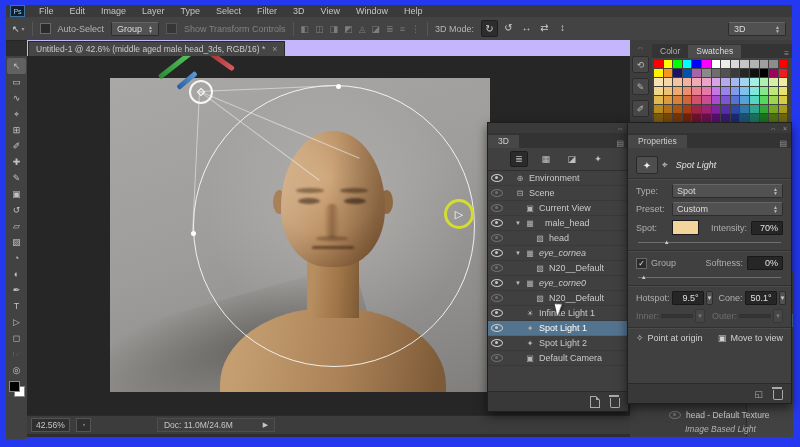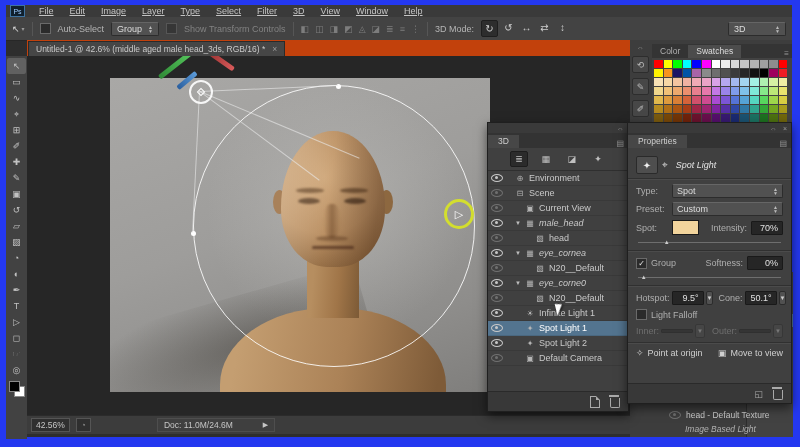--- a/index.html
+++ b/index.html
@@ -23,21 +23,21 @@
   .dd{background:#515151;border:1px solid #2c2c2c;border-top-color:#656565;border-radius:2px;
       display:inline-flex;align-items:center;gap:6px;padding:1px 5px;color:#ddd;}
   .updn{display:flex;flex-direction:column;font-size:5px;line-height:4px;color:#bbb;}
   .alicon{font-size:9px;color:#7d7d7d;}
   .m3icon{width:15px;height:15px;display:flex;align-items:center;justify-content:center;
           font-size:10px;color:#cfcfcf;border-radius:2px;}
   .m3icon.active{background:#2d2d2d;border:1px solid #1e1e1e;}
   .dim{color:#828282;}
 
   
-  .tabstrip{position:absolute;left:27px;top:40px;width:603px;height:16px;background:#c2410c;display:flex;align-items:flex-end;}
+  .tabstrip{position:absolute;left:27px;top:40px;width:603px;height:16px;background:#c4b5fd;display:flex;align-items:flex-end;}
   .doctab{display:inline-flex;align-items:center;gap:7px;background:#464646;color:#c9c9c9;
           font-size:8.5px;padding:2px 7px;margin-left:1px;border:1px solid #2a2a2a;border-bottom:none;}
   .doctab .x{color:#999;}
 
   
   .toolcol{position:absolute;left:6px;top:56px;width:21px;height:381px;background:#424242;
            display:flex;flex-direction:column;align-items:center;padding-top:2px;}
   .tool{width:19px;height:16px;display:flex;align-items:center;justify-content:center;
         font-size:9px;color:#c2c2c2;flex:0 0 auto;}
   .tool.selected{background:#616161;border-radius:2px;}
@@ -150,21 +150,21 @@
           border-top:2px solid transparent;transform:rotate(-14deg);filter:drop-shadow(1px 1px 1px rgba(0,0,0,.7));}
 </style>
 </head>
 <body>
 
 <div class="frame">
   <div class="app"></div>
 
   <div class="menubar">
     <span class="pslogo">Ps</span>
-    <span id="menu-items" style="display:flex;text-decoration:underline;">
+    <span id="menu-items" style="display:flex;">
         <span class="mi">File</span>
         <span class="mi">Edit</span>
         <span class="mi">Image</span>
         <span class="mi">Layer</span>
         <span class="mi">Type</span>
         <span class="mi">Select</span>
         <span class="mi">Filter</span>
         <span class="mi">3D</span>
         <span class="mi">View</span>
         <span class="mi">Window</span>
@@ -494,21 +494,21 @@
             <span style="margin-left: 3px;">Current View</span>
           </span>
         </div>
         <div class="row3d">
           <span class="eyecell">
             <span class="eye"></span>
           </span>
           <span style="display: flex; align-items: center; padding-left: 10px;">
             <span class="exp">▼</span>
             <span class="tglyph">▦</span>
-            <span style="font-style: italic; margin-left: 3px;">male_head</span>
+            <span style="margin-left: 9px;">male_head</span>
           </span>
         </div>
         <div class="row3d">
           <span class="eyecell">
             <span class="eye off"></span>
           </span>
           <span style="display: flex; align-items: center; padding-left: 20px;">
             <span class="exp"></span>
             <span class="tglyph">▧</span>
             <span style="margin-left: 3px;">head</span>
@@ -661,24 +661,20 @@
       </div>
       <div class="hr"></div>
       <div class="prow" style="gap:2px;">
         <span class="plabel">Hotspot:</span>
         <span class="field">9.5°</span>
         <span class="stepbtn">▼</span>
         <span class="plabel" style="margin-left:3px;">Cone:</span>
         <span class="field">50.1°</span>
         <span class="stepbtn">▼</span>
       </div>
-      <div class="prow">
-        <span class="cb"></span>
-        <span class="plabel">Light Falloff</span>
-      </div>
       <div class="prow disabled" style="gap:2px;">
         <span class="plabel">Inner:</span>
         <span class="field" style="width:26px;"></span>
         <span class="stepbtn">▼</span>
         <span class="plabel" style="margin-left:5px;">Outer:</span>
         <span class="field" style="width:26px;"></span>
         <span class="stepbtn">▼</span>
       </div>
       <div class="hr"></div>
       <div class="prow" style="justify-content:space-between;">

